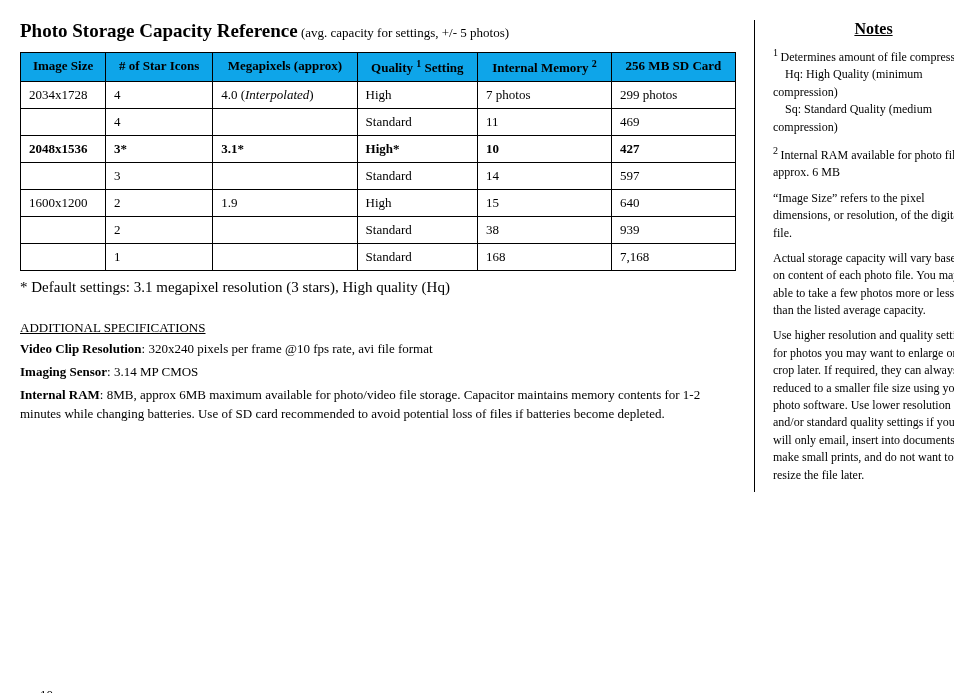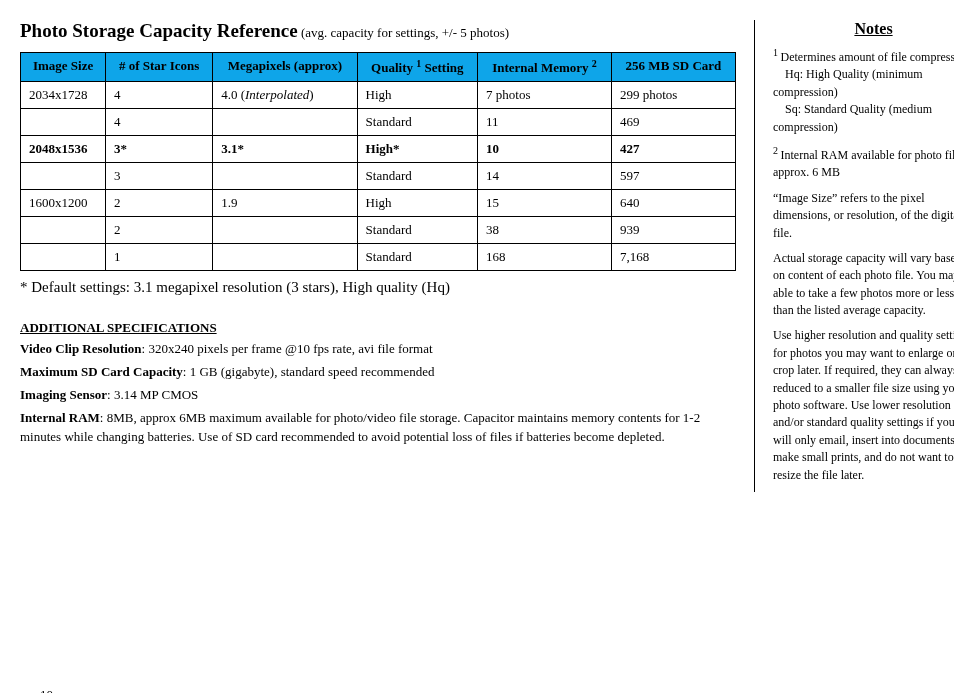--- a/index.html
+++ b/index.html
@@ -55,21 +55,21 @@
     .bold-row td {
       font-weight: bold;
       margin-left: 23px;
     }
     .table-footnote {
       font-size: 15px;
       margin-bottom: 24px;
     }
     .additional-specs h3 {
       font-size: 13px;
-      font-weight: bold;
+      font-weight: normal;
       text-decoration: underline;
       margin-bottom: 4px;
     }
     .additional-specs p {
       font-size: 13px;
       margin-bottom: 4px;
       line-height: 1.45;
     }
     .sidebar-title {
       font-size: 16px;
@@ -175,21 +175,20 @@
             </tr>
           </tbody>
       </table>
 
       <div class="table-footnote">* Default settings: 3.1 megapixel resolution (3 stars), High quality (Hq)</div>
 
       <div class="additional-specs">
         <h3>ADDITIONAL SPECIFICATIONS</h3>
         <div id="specs-list">
             <p><strong>Video Clip Resolution</strong><span>: 320x240 pixels per frame @10 fps rate, avi file format</span></p>
-            <p><strong>Maximum SD Card Capacity</strong><span>: 1 GB (gigabyte), standard speed recommended</span></p>
             <p><strong>Imaging Sensor</strong><span>: 3.14 MP CMOS</span></p>
             <p><strong>Internal RAM</strong><span>: 8MB, approx 6MB maximum available for photo/video file storage. Capacitor maintains memory contents for 1-2 minutes while changing batteries. Use of SD card recommended to avoid potential loss of files if batteries become depleted.</span></p>
           </div>
       </div>
     </div>
 
     <div class="sidebar">
       <div class="sidebar-title">Notes</div>
       <div id="sidebar-notes">
           <div class="sidebar-note"><sup>1 </sup>Determines amount of file compression:<br><span style="margin-left: 12px;">Hq: High Quality (minimum compression)</span><br><span style="margin-left: 12px;">Sq: Standard Quality (medium compression)</span></div>

